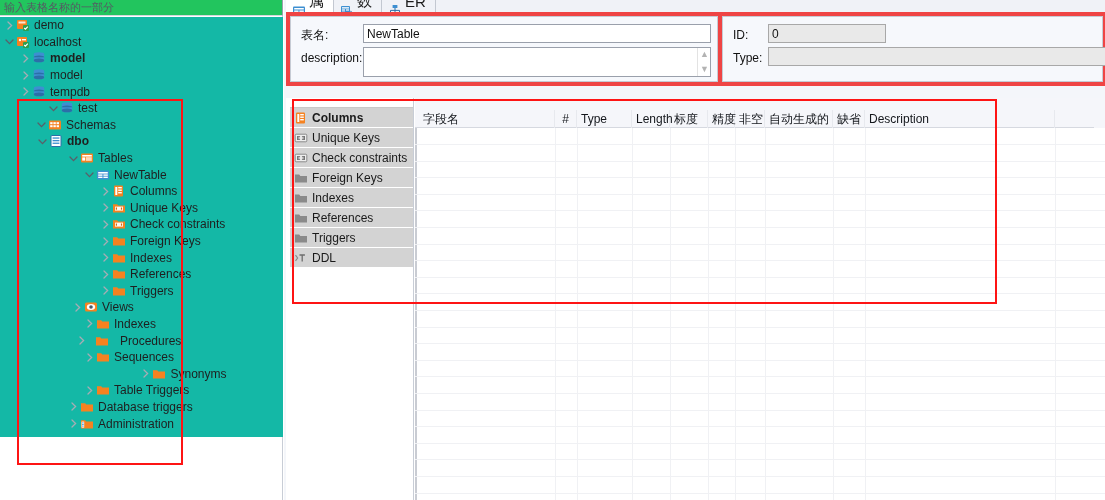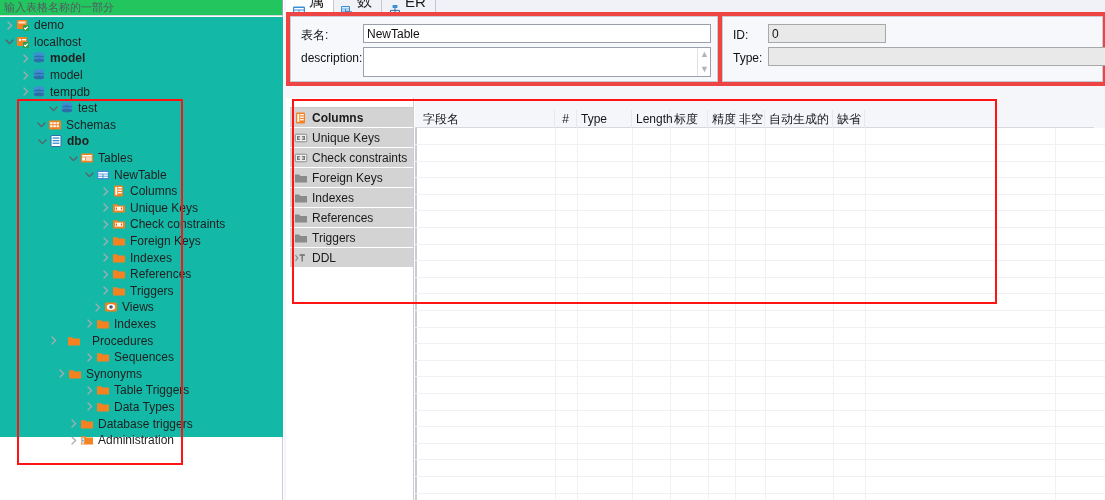--- a/index.html
+++ b/index.html
@@ -480,21 +480,21 @@
               <path d="M4 2 L7.6 5.5 L4 9" stroke="#a7acb4" stroke-width="1.3" fill="none" stroke-linecap="round"></path>
             </svg>
           </span>
           <span class="ticon">
             <svg width="14" height="14" viewBox="0 0 14 14">
               <path d="M1 3.2h4.2l1.1 1.3H13v7H1z" fill="#f58220"></path>
             </svg>
           </span>
           <span class="tlabel">Triggers</span>
         </div>
-        <div class="tree-row" style="padding-left: 92px;">
+        <div class="tree-row" style="padding-left: 72px;">
           <span class="tw">
             <svg width="11" height="11" viewBox="0 0 11 11">
               <path d="M4 2 L7.6 5.5 L4 9" stroke="#a7acb4" stroke-width="1.3" fill="none" stroke-linecap="round"></path>
             </svg>
           </span>
           <span class="ticon">
             <svg width="14" height="14" viewBox="0 0 14 14">
               <rect x="1" y="2.5" width="12" height="9" rx="1.5" fill="#f58220"></rect>
               <ellipse cx="7" cy="7" rx="4.2" ry="3" fill="#fff"></ellipse>
               <circle cx="7" cy="7" r="1.8" fill="#4a5a6a"></circle>
@@ -508,21 +508,21 @@
               <path d="M4 2 L7.6 5.5 L4 9" stroke="#a7acb4" stroke-width="1.3" fill="none" stroke-linecap="round"></path>
             </svg>
           </span>
           <span class="ticon">
             <svg width="14" height="14" viewBox="0 0 14 14">
               <path d="M1 3.2h4.2l1.1 1.3H13v7H1z" fill="#f58220"></path>
             </svg>
           </span>
           <span class="tlabel">Indexes</span>
         </div>
-        <div class="tree-row" style="padding-left: 48px; gap: 7px;">
+        <div class="tree-row" style="padding-left: 76px; gap: 7px;">
           <span class="tw">
             <svg width="11" height="11" viewBox="0 0 11 11">
               <path d="M4 2 L7.6 5.5 L4 9" stroke="#a7acb4" stroke-width="1.3" fill="none" stroke-linecap="round"></path>
             </svg>
           </span>
           <span class="ticon">
             <svg width="14" height="14" viewBox="0 0 14 14">
               <path d="M1 3.2h4.2l1.1 1.3H13v7H1z" fill="#f58220"></path>
             </svg>
           </span>
@@ -534,21 +534,21 @@
               <path d="M4 2 L7.6 5.5 L4 9" stroke="#a7acb4" stroke-width="1.3" fill="none" stroke-linecap="round"></path>
             </svg>
           </span>
           <span class="ticon">
             <svg width="14" height="14" viewBox="0 0 14 14">
               <path d="M1 3.2h4.2l1.1 1.3H13v7H1z" fill="#f58220"></path>
             </svg>
           </span>
           <span class="tlabel">Sequences</span>
         </div>
-        <div class="tree-row" style="padding-left: 56px;">
+        <div class="tree-row" style="padding-left: 84px; justify-content: center;">
           <span class="tw">
             <svg width="11" height="11" viewBox="0 0 11 11">
               <path d="M4 2 L7.6 5.5 L4 9" stroke="#a7acb4" stroke-width="1.3" fill="none" stroke-linecap="round"></path>
             </svg>
           </span>
           <span class="ticon">
             <svg width="14" height="14" viewBox="0 0 14 14">
               <path d="M1 3.2h4.2l1.1 1.3H13v7H1z" fill="#f58220"></path>
             </svg>
           </span>
@@ -559,33 +559,20 @@
             <svg width="11" height="11" viewBox="0 0 11 11">
               <path d="M4 2 L7.6 5.5 L4 9" stroke="#a7acb4" stroke-width="1.3" fill="none" stroke-linecap="round"></path>
             </svg>
           </span>
           <span class="ticon">
             <svg width="14" height="14" viewBox="0 0 14 14">
               <path d="M1 3.2h4.2l1.1 1.3H13v7H1z" fill="#f58220"></path>
             </svg>
           </span>
           <span class="tlabel">Table Triggers</span>
-        </div>
-        <div class="tree-row" style="padding-left: 84px;">
-          <span class="tw">
-            <svg width="11" height="11" viewBox="0 0 11 11">
-              <path d="M4 2 L7.6 5.5 L4 9" stroke="#a7acb4" stroke-width="1.3" fill="none" stroke-linecap="round"></path>
-            </svg>
-          </span>
-          <span class="ticon">
-            <svg width="14" height="14" viewBox="0 0 14 14">
-              <path d="M1 3.2h4.2l1.1 1.3H13v7H1z" fill="#f58220"></path>
-            </svg>
-          </span>
-          <span class="tlabel">Data Types</span>
         </div>
         <div class="tree-row" style="padding-left: 68px;">
           <span class="tw">
             <svg width="11" height="11" viewBox="0 0 11 11">
               <path d="M4 2 L7.6 5.5 L4 9" stroke="#a7acb4" stroke-width="1.3" fill="none" stroke-linecap="round"></path>
             </svg>
           </span>
           <span class="ticon">
             <svg width="14" height="14" viewBox="0 0 14 14">
               <path d="M1 3.2h4.2l1.1 1.3H13v7H1z" fill="#f58220"></path>
@@ -802,20 +789,23 @@
                 <span>精度</span>
               </div>
               <div class="gh-cell" style="left: 320px; width: 30px;">
                 <span>非空</span>
               </div>
               <div class="gh-cell" style="left: 350px; width: 68px;">
                 <span>自动生成的</span>
               </div>
               <div class="gh-cell" style="left: 418px; width: 32px;">
                 <span>缺省</span>
+              </div>
+              <div class="gh-cell" style="left: 450px; width: 190px;">
+                <span>Description</span>
               </div>
             </div>
         </div>
         <div id="grid-body">
           <div id="grid-leftedge"></div>
         <div class="grid-hline" style="top: 16px;"></div>
             <div class="grid-hline" style="top: 33px;"></div>
             <div class="grid-hline" style="top: 49px;"></div>
             <div class="grid-hline" style="top: 66px;"></div>
             <div class="grid-hline" style="top: 82px;"></div>

